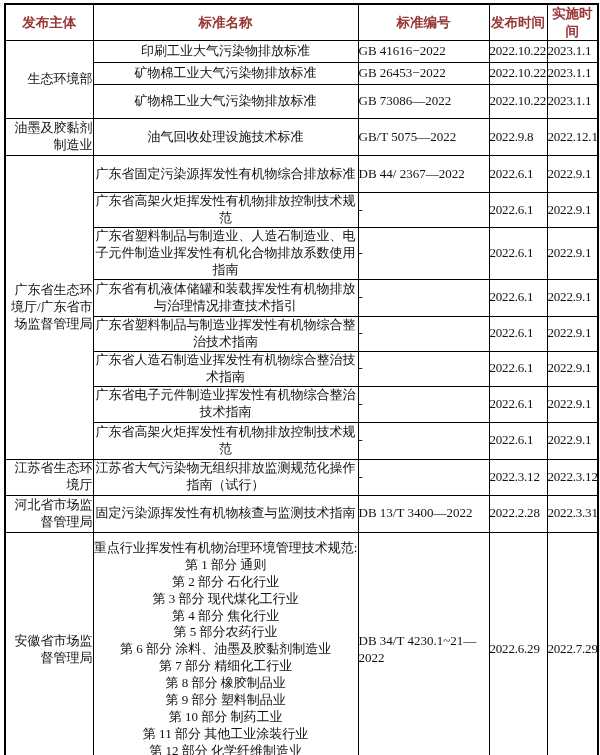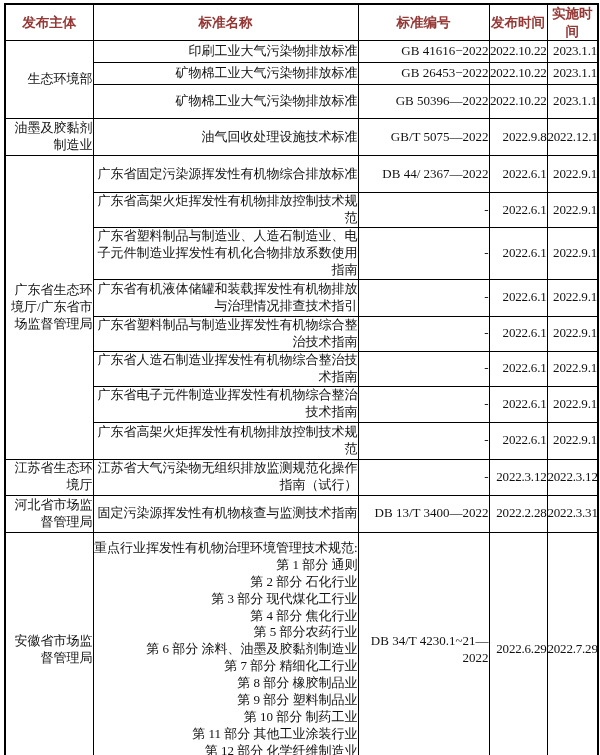--- a/index.html
+++ b/index.html
@@ -29,31 +29,31 @@
     font-weight:bold;
     font-size:13.5px;
     text-align:center;
     height:20px;
   }
   td.entity{
     text-align:right;
     padding:0 3px;
   }
   td.name{
-    text-align:right;
+    text-align:center;
     padding:1px 5px;
     white-space:pre-line;
     margin-top:15px;
   }
   td.num{
-    text-align:right;
+    text-align:left;
     padding:0 2px;
   }
   td.date{
-    text-align:right;
+    text-align:left;
     font-size:12.5px;
     letter-spacing:-0.2px;
     padding:0;
   }
 </style>
 </head>
 <body>
 
 <table class="std">
   <colgroup>
@@ -81,21 +81,21 @@
       <td class="date">2023.1.1</td>
     </tr>
     <tr style="height:22px">
       <td class="name">矿物棉工业大气污染物排放标准</td>
       <td class="num">GB 26453−2022</td>
       <td class="date">2022.10.22</td>
       <td class="date">2023.1.1</td>
     </tr>
     <tr style="height:34px">
       <td class="name">矿物棉工业大气污染物排放标准</td>
-      <td class="num">GB 50396—2022</td>
+      <td class="num">GB 73086—2022</td>
       <td class="date">2022.10.22</td>
       <td class="date">2023.1.1</td>
     </tr>
     <tr style="height:37px">
       <td class="entity">油墨及胶黏剂制造业</td>
       <td class="name">油气回收处理设施技术标准</td>
       <td class="num">GB/T 5075—2022</td>
       <td class="date">2022.9.8</td>
       <td class="date">2022.12.1</td>
     </tr>

